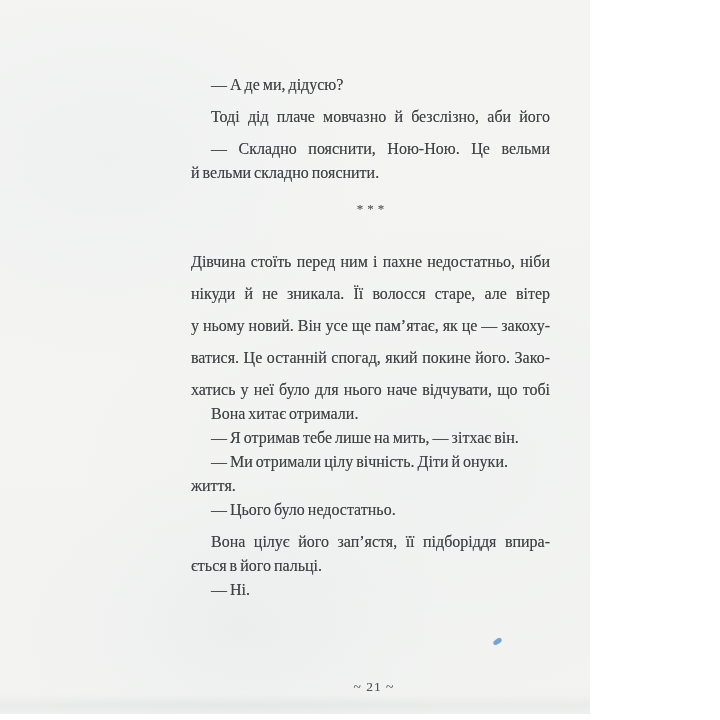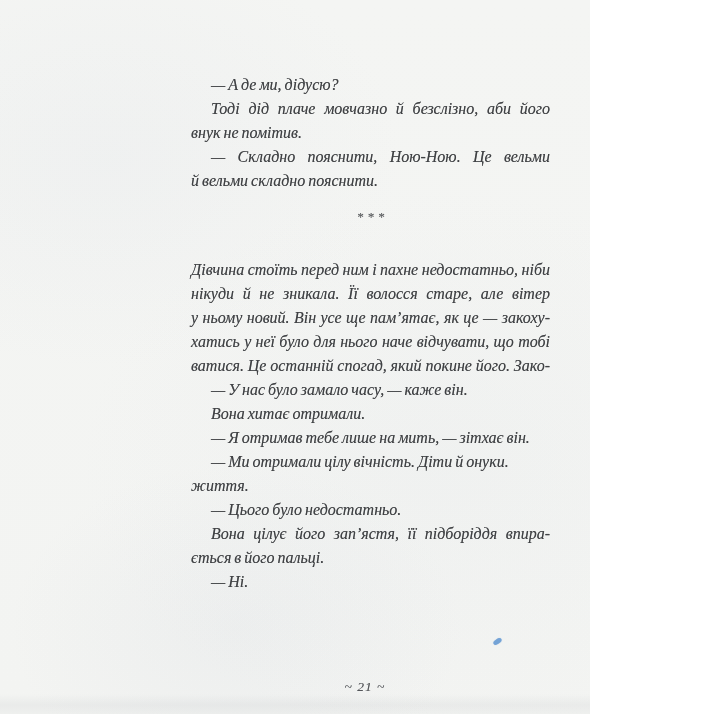--- a/index.html
+++ b/index.html
@@ -18,21 +18,20 @@
     position: absolute;
     left: 0;
     top: 0;
     width: 590px;
     height: 714px;
     background:
       radial-gradient(420px 300px at 18% 22%, rgba(225,228,233,0.25), rgba(225,228,233,0) 70%),
       radial-gradient(500px 380px at 75% 65%, rgba(222,226,230,0.18), rgba(222,226,230,0) 72%),
       radial-gradient(300px 220px at 40% 88%, rgba(214,218,224,0.22), rgba(214,218,224,0) 75%),
       linear-gradient(#f4f5f3, #f3f4f2);
-    font-style: italic;
   }
   
   .paper::after {
     content: "";
     position: absolute;
     left: 0; right: 0; bottom: 0;
     height: 20px;
     background: linear-gradient(to bottom,
       rgba(108,114,126,0) 0%,
       rgba(108,114,126,0.07) 55%,
@@ -52,40 +51,41 @@
     text-shadow: 0 0 0.5px rgba(63,65,68,0.55);
   }
 
   .line {
     text-align: left;
     white-space: normal;
   }
   .line.just {
     text-align: justify;
     text-align-last: justify;
+    margin-top: 8px;
   }
   .line.indent {
     text-indent: 20px;
   }
 
   .separator {
     text-align: center;
     font-size: 13px;
     line-height: 24px;
     letter-spacing: 4px;
     color: #5e6063;
     margin-top: 12px;
     margin-bottom: 29px;
     text-indent: 4px; 
   }
 
   
   .folio {
     position: absolute;
-    left: 175px;
+    left: 184px;
     top: 677px;
     width: 380px;
     text-align: center;
     font-size: 13.5px;
     line-height: 20px;
     color: #54565a;
     letter-spacing: 1px;
     text-shadow: 0 0 0.5px rgba(84,86,90,0.5);
   }
 
@@ -103,30 +103,28 @@
   }
 </style>
 </head>
 <body>
 
 <div class="paper">
 
   <div class="text-flow" id="text-flow">
       <div class="line indent">— А де ми, дідусю?</div>
       <div class="line indent just">Тоді дід плаче мовчазно й безслізно, аби його</div>
-      <div class="line">внук не помітив.</div>
       <div class="line indent just">— Складно пояснити, Ною-Ною. Це вельми</div>
       <div class="line">й вельми складно пояснити.</div>
       <div class="separator">***</div>
       <div class="line just">Дівчина стоїть перед ним і пахне недостатньо, ніби</div>
       <div class="line just">нікуди й не зникала. Її волосся старе, але вітер</div>
       <div class="line just">у ньому новий. Він усе ще пам’ятає, як це — закоху-</div>
+      <div class="line just">ватися. Це останній спогад, який покине його. Зако-</div>
       <div class="line just">хатись у неї було для нього наче відчувати, що тобі</div>
-      <div class="line just">ватися. Це останній спогад, який покине його. Зако-</div>
-      <div class="line indent">— У нас було замало часу, — каже він.</div>
       <div class="line indent">Вона хитає отримали.</div>
       <div class="line indent">— Я отримав тебе лише на мить, — зітхає він.</div>
       <div class="line indent">— Ми отримали цілу вічність. Діти й онуки.</div>
       <div class="line">життя.</div>
       <div class="line indent">— Цього було недостатньо.</div>
       <div class="line indent just">Вона цілує його зап’ястя, її підборіддя впира-</div>
       <div class="line">ється в його пальці.</div>
       <div class="line indent">— Ні.</div>
     </div>
 

